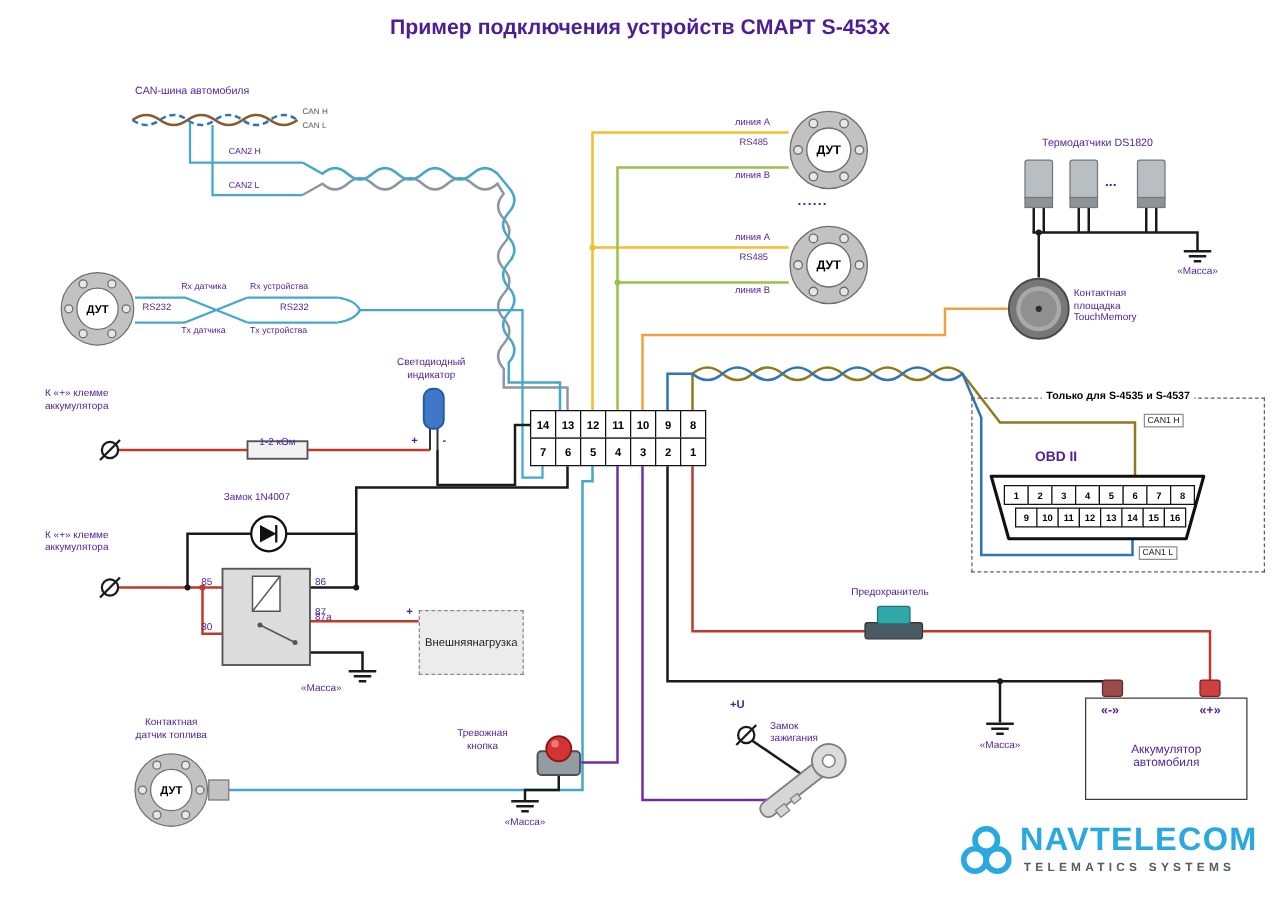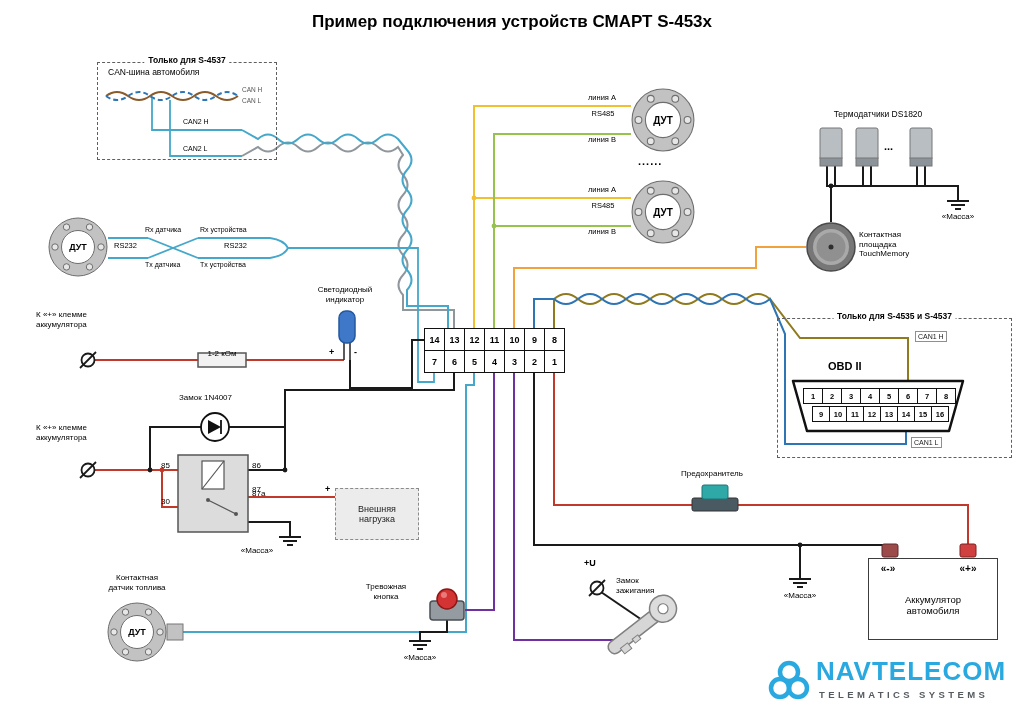--- a/index.html
+++ b/index.html
@@ -1,34 +1,34 @@
 <!DOCTYPE html>
 <html><head>
 <meta charset="utf-8">
 <style>
 *{margin:0;padding:0;box-sizing:border-box}
 body{background:#fff;font-family:"Liberation Sans",sans-serif}
 .stage{position:relative;width:1024px;height:724px;background:#fff;overflow:hidden}
 .stage>svg.wires{position:absolute;left:0;top:0}
-.lbl{position:absolute;color:#000000;line-height:1.2;white-space:nowrap;font-family:"Liberation Sans",sans-serif}
+.lbl{position:absolute;color:#4c1d95;line-height:1.2;white-space:nowrap;font-family:"Liberation Sans",sans-serif}
 .c{text-align:center}
 .b{font-weight:bold}
 .dashbox{position:absolute;border:1.6px dashed #5f5f5f}
 .boxtitle{position:absolute;top:-8px;left:50%;transform:translateX(-50%);background:#fff;padding:0 4px;font-size:8.5px;font-weight:bold;white-space:nowrap}
 .connector{position:absolute;left:424px;top:328px}
 .pinrow{display:flex}
 .pinrow+.pinrow{margin-top:-1px}
 .pin-cell{width:21px;height:23px;border:1.5px solid #111;margin-right:-1px;background:#fff;display:flex;align-items:center;justify-content:center;font-size:9px;font-weight:bold;font-family:"Liberation Sans",sans-serif}
 .obdrow{display:flex;position:absolute}
 .obdrow .pin-cell{width:20px;height:16px;font-size:7.5px;border-width:1px}
 .obdrow.bottom .pin-cell{width:18px}
 .flange{position:absolute}
 .flange .flange-label{position:absolute;left:0;top:0;width:100%;height:100%;display:flex;align-items:center;justify-content:center;font-weight:bold}
 .tag{position:absolute;font-size:7px;border:1px solid #8f8f8f;background:#fff;padding:0 2px;line-height:1.35;color:#1a1a1a}
-.extload{position:absolute;left:335px;top:488px;width:84px;height:52px;border:1.5px dashed #8a8a8a;background:#ececec;display:flex;flex-direction:column;align-items:center;justify-content:center;font-size:9px;color:#222}
+.extload{position:absolute;left:335px;top:488px;width:84px;height:52px;border:1.5px dashed #8a8a8a;background:#ececec;display:flex;flex-direction:row;align-items:center;justify-content:center;font-size:9px;color:#222}
 .battery{position:absolute;left:868px;top:558px;width:130px;height:82px;border:1.6px solid #3c3c3c;background:#fff}
 .logo-name{position:absolute;left:816px;top:656px;font-size:26px;font-weight:bold;color:#2aa9e0;letter-spacing:1px}
 .logo-tag{position:absolute;left:819px;top:689px;font-size:9.5px;font-weight:bold;color:#565b60;letter-spacing:3.4px}
 </style>
 </head>
 <body>
 
 <div class="stage">
 
 <svg class="wires" width="1024" height="724" viewBox="0 0 1024 724">
@@ -208,23 +208,20 @@
 
   <g transform="translate(766,658)" fill="none" stroke="#2aa9e0" stroke-width="4.5">
     <circle cx="23" cy="14" r="9"></circle>
         <circle cx="14" cy="30" r="9"></circle>
         <circle cx="32" cy="30" r="9"></circle>
   </g>
 </svg>
 
 <div class="lbl b c" style="left:0;top:12px;width:1024px;font-size:17px">Пример подключения устройств СМАРТ S-453x</div>
 
-<div class="dashbox" style="left:97px;top:62px;width:180px;height:98px">
-  <span class="boxtitle">Только для S-4537</span>
-</div>
 <div class="lbl" style="left:108px;top:67px;font-size:8.5px">CAN-шина автомобиля</div>
 <div class="lbl" style="left:242px;top:86px;font-size:6.5px;color:#555">CAN H</div>
 <div class="lbl" style="left:242px;top:97px;font-size:6.5px;color:#555">CAN L</div>
 <div class="lbl" style="left:183px;top:118px;font-size:7px">CAN2 H</div>
 <div class="lbl" style="left:183px;top:145px;font-size:7px">CAN2 L</div>
 
 <div class="flange" style="left:48px;top:217px;width:60px;height:60px">
   <svg width="60" height="60" viewBox="0 0 60 60">
     <circle cx="30" cy="30" r="29" fill="#c2c2c2" stroke="#6e6e6e"></circle>
     <g fill="#e6e6e6" stroke="#6e6e6e">

